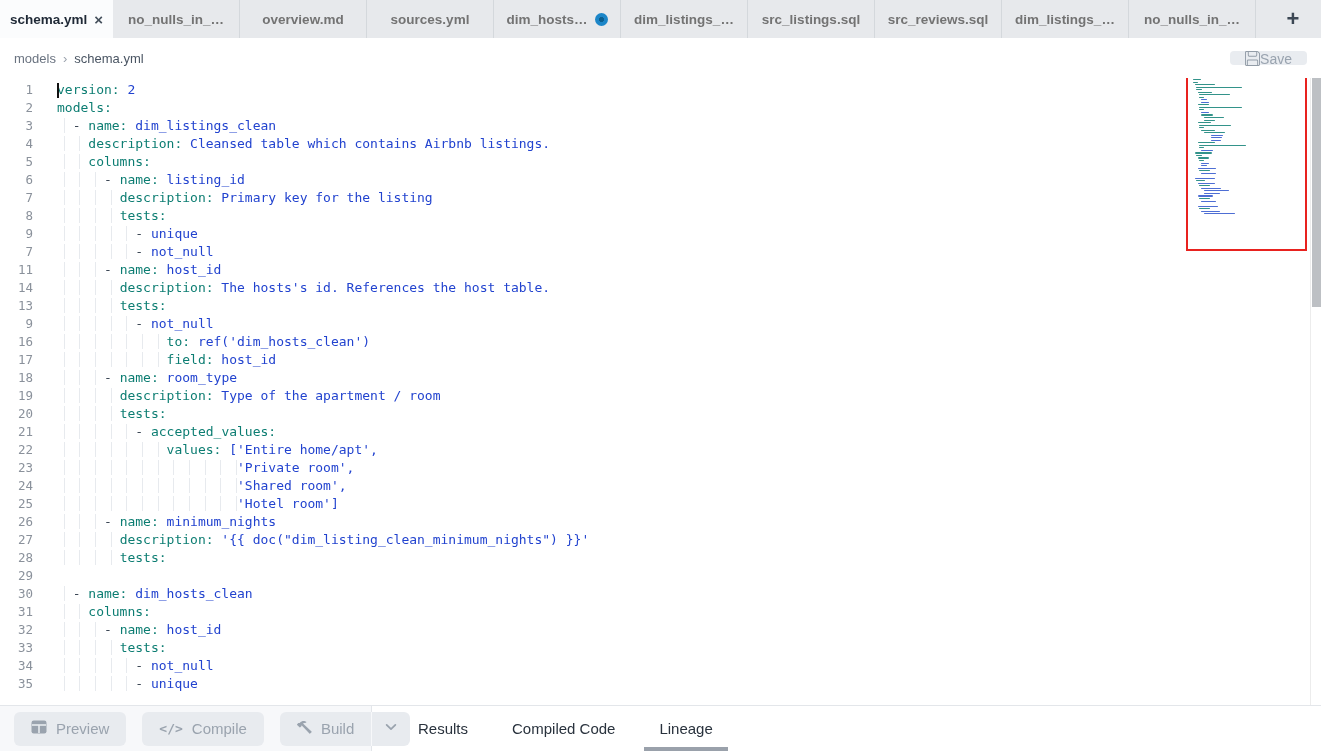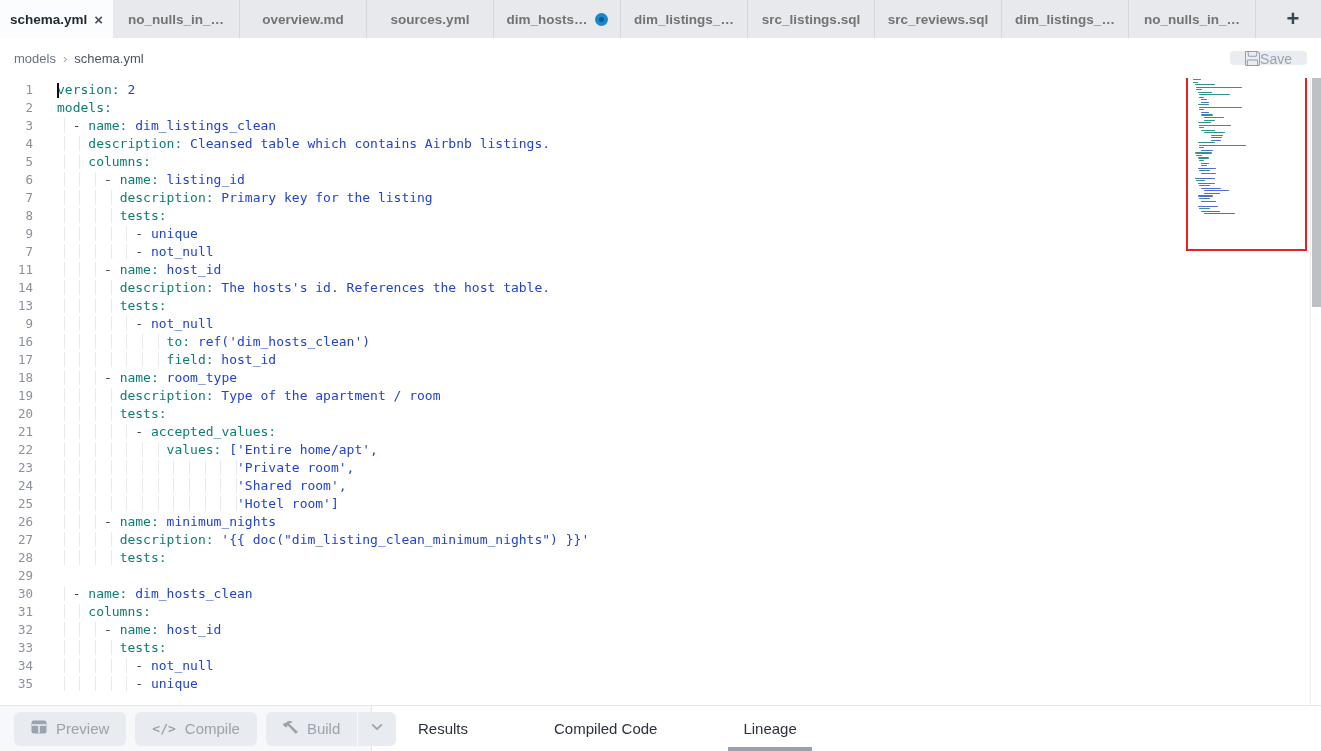--- a/index.html
+++ b/index.html
@@ -54,30 +54,30 @@
 
   
   .scroll-track { position:absolute; right:0; top:0; width:11px; height:627px;
                   border-left:1px solid #ececec; background:#fff; }
   .scroll-thumb { position:absolute; left:1px; top:-5px; width:10px; height:234px;
                   background:#bdc0c4; }
 
   
   .bottombar { height:46px; border-top:1px solid #e3e6ea; display:flex; align-items:stretch; }
   .actions { width:372px; flex:none; background:#f7f8fa; border-right:1px solid #e3e6ea;
-             display:flex; align-items:center; padding-left:14px; gap:9px; }
+             display:flex; align-items:center; padding-left:14px; gap:16px; }
   .btn { height:34px; display:inline-flex; align-items:center; gap:9px; padding:0 17px;
          background:#e8ebef; border:none; border-radius:6px; color:#9aa3ae;
          font-size:15px; font-family:"Liberation Sans",sans-serif; cursor:default; }
   .btn .code-glyph { font-family:"DejaVu Sans Mono",monospace; font-size:13px; font-weight:700; }
   .split { display:inline-flex; }
   .split .btn.main { border-radius:6px 0 0 6px; }
   .split .btn.caret-part { border-radius:0 6px 6px 0; border-left:1px solid #f7f8fa;
                            padding:0 12px; }
-  .bottom-tabs { display:flex; margin-left:24px;gap:42px; }
+  .bottom-tabs { display:flex; margin-left:24px; }
   .btab { padding:0 22px; display:flex; align-items:center; font-size:15px;
           color:#29323d; position:relative; cursor:pointer; }
   .btab.active::after { content:""; position:absolute; left:7px; right:7px; bottom:0;
                         height:4px; background:#9aa1ab; }
 </style>
 </head>
 <body>
 
 <div class="tabbar">
 

